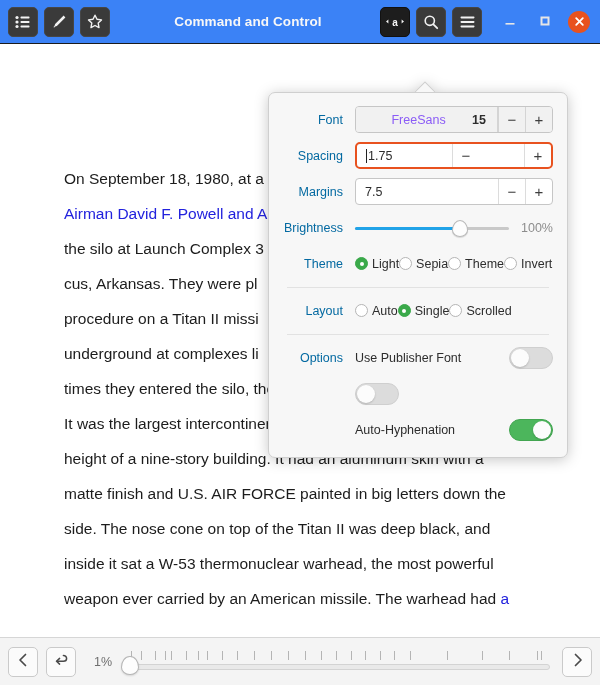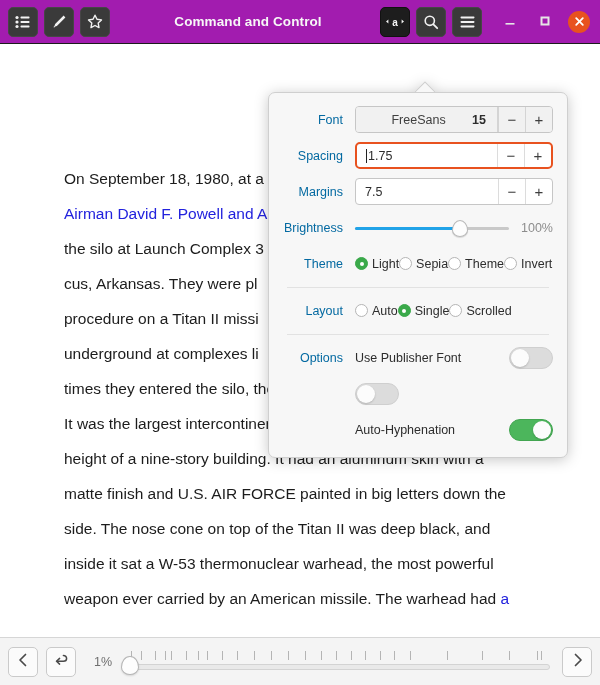--- a/index.html
+++ b/index.html
@@ -13,21 +13,21 @@
     position: relative;
     width: 600px; height: 685px;
     background: #fff;
     display: flex;
     flex-direction: column;
   }
 
   
   .titlebar {
     height: 44px;
-    background: #a21caf;
+    background: #3b82f6;
     border-bottom: 1px solid #1c1c1c;
     display: flex;
     align-items: center;
     padding: 0 8px;
     flex: 0 0 auto;
     position: relative;
     z-index: 5;
   }
   .tb-btn {
     width: 30px; height: 30px;
@@ -154,36 +154,37 @@
     height: 27px;
     border: 1px solid #c6c6c6;
     border-radius: 4px;
     overflow: hidden;
     background: #fff;
   }
   .spin.btnstyle { background: #f1f1f1; }
   .spin.focusring {
     border: 2px solid #e8521f;
     border-radius: 5px;
+    gap: 45px;
   }
   .spin .field {
     flex: 1 1 auto;
     display: flex;
     align-items: center;
     padding: 0 9px;
     font-size: 12.5px;
     color: #2d2d2d;
     position: relative;
   }
   .spin.btnstyle .field {
     background: #f1f1f1;
     justify-content: center;
     border-right: 1px solid #d4d4d4;
   }
-  .spin .fieldname { flex: 1 1 auto; text-align: center; color: #404040; }
+  .spin .fieldname { flex: 1 1 auto; text-align: center; color: #8b5cf6; }
   .spin .fieldnum { font-weight: bold; font-size: 12.5px; color: #2d2d2d; padding-right: 2px;}
   .caret {
     display: inline-block;
     width: 1px; height: 14px;
     background: #222;
     margin-right: 1px;
     vertical-align: middle;
   }
   .spin .sbtn {
     width: 27px;

